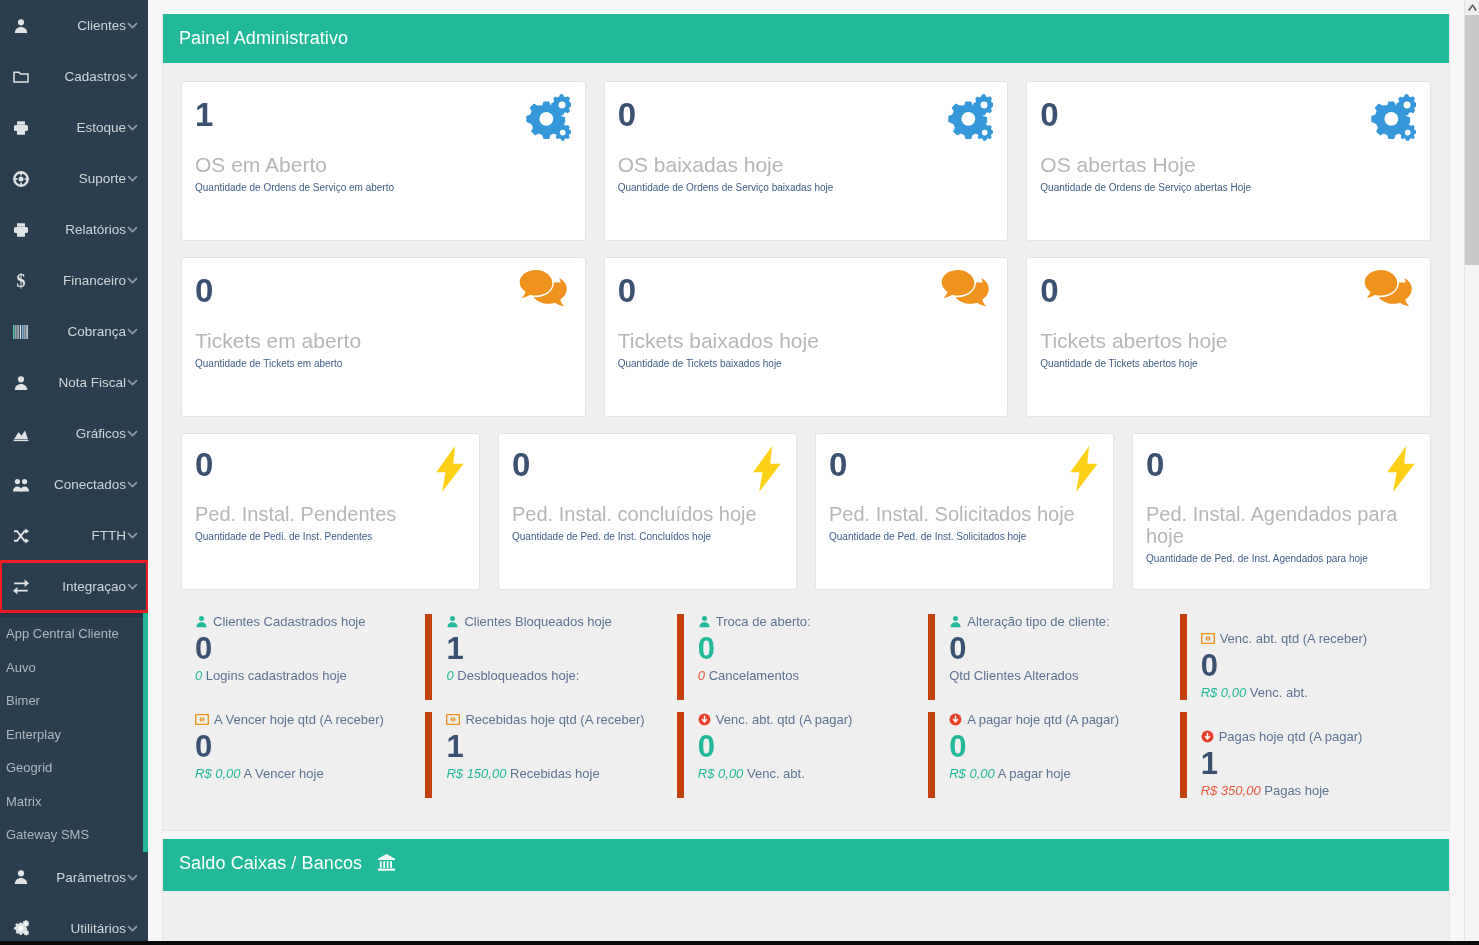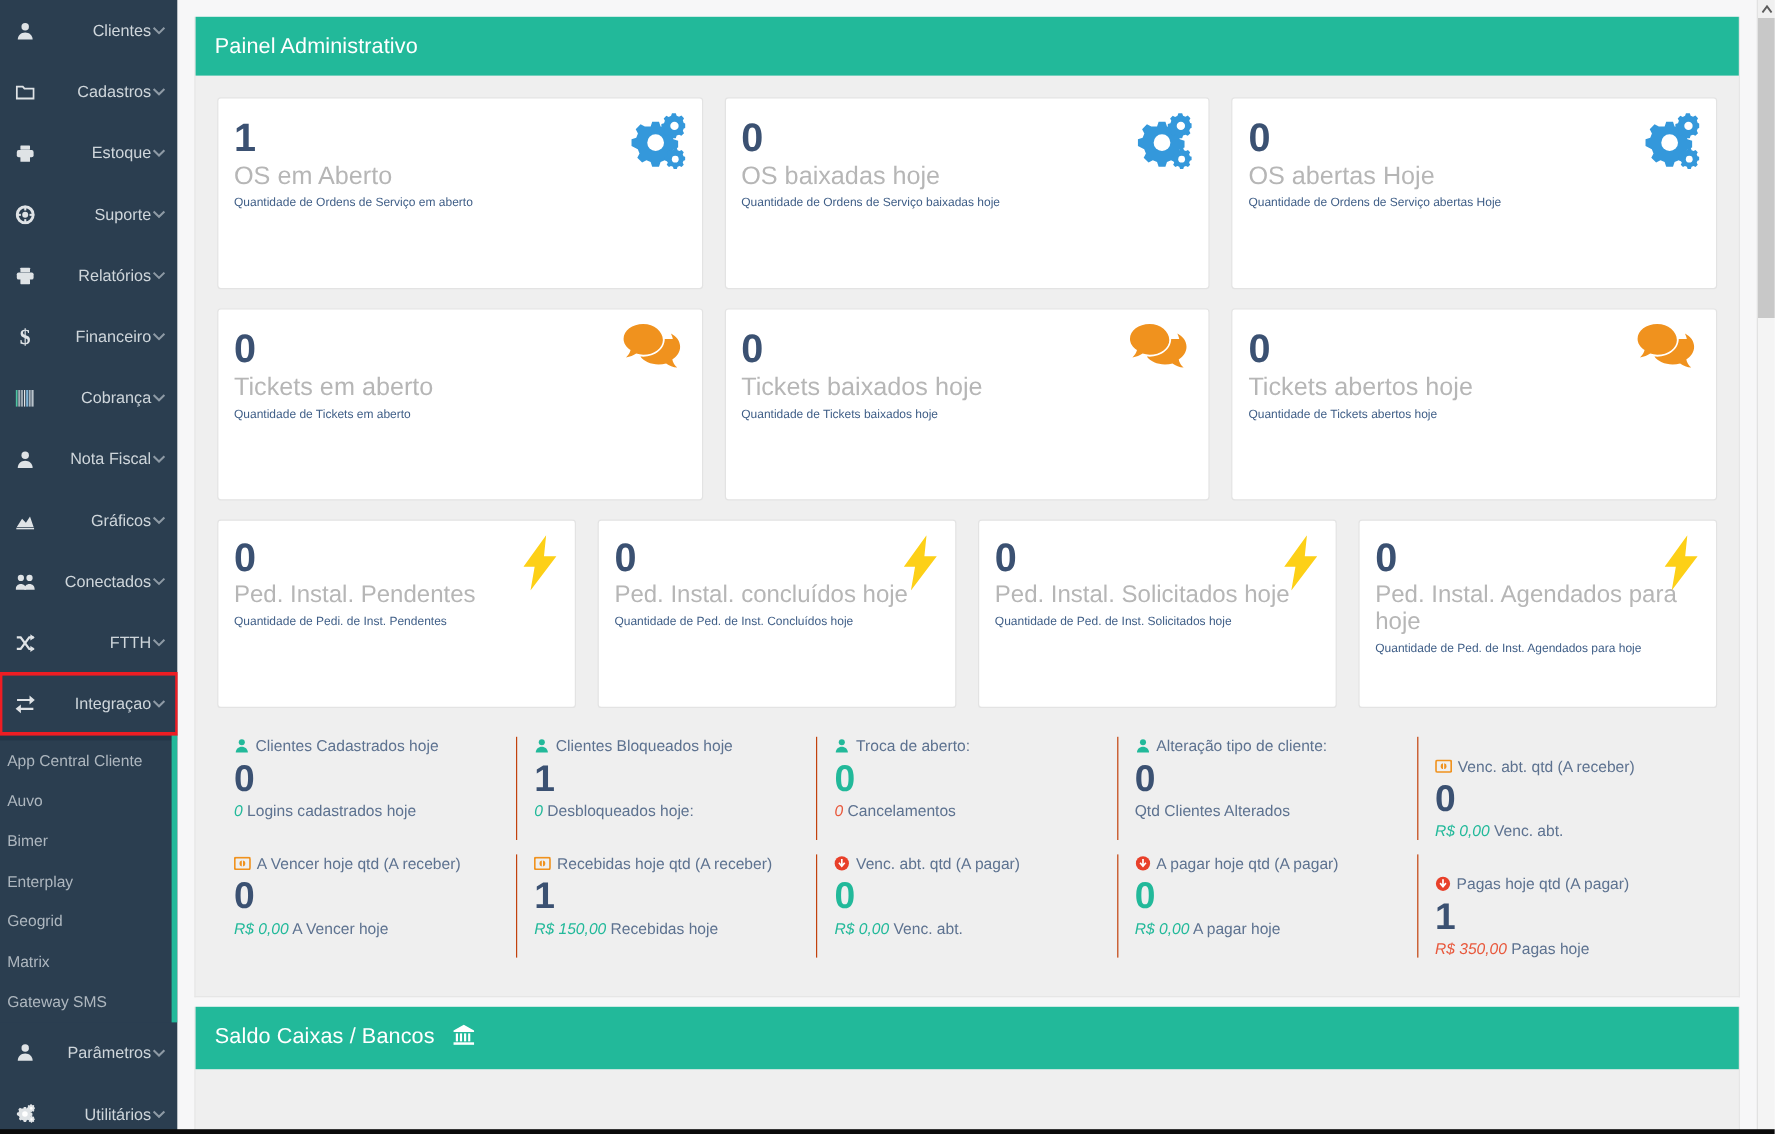--- a/index.html
+++ b/index.html
@@ -108,21 +108,21 @@
     font-size: 33px;
     font-weight: bold;
     color: #3b5172;
     line-height: 1.05;
     letter-spacing: -.5px;
   }
   .kcard .title {
     font-size: 21px;
     color: #b6b6b6;
     line-height: 1.12;
-    margin-top: 2px;
+    margin-top: 20px;
     white-space: normal;
   }
   .kcard .desc {
     font-size: 10px;
     color: #3f5e87;
     margin-top: 6px;
     white-space: nowrap;
   }
   .kcard .cico {
     position: absolute;
@@ -132,21 +132,21 @@
   .row-4 .kcard { height: 157px; padding-top: 14px; }
   .row-4 .kcard .title { font-size: 20px; }
 
   
   .stats { padding: 4px 18px 6px 18px; }
   .stat-row { display: flex; margin-bottom: 12px; }
   .stat-cell {
     flex: 1 1 0;
     min-width: 0;
     padding: 0 10px 0 14px;
-    border-right: 1px solid #c2410c;
+    border-right: 7px solid #c2410c;
     position: relative;
   }
   .stat-row .stat-cell:last-child { border-right: none; margin-top: 17px; }
   .stat-head {
     font-size: 13px;
     color: #5d7290;
     white-space: nowrap;
     display: flex; align-items: center; gap: 5px;
   }
   .stat-head .sico { display:inline-flex; align-items:center; }

